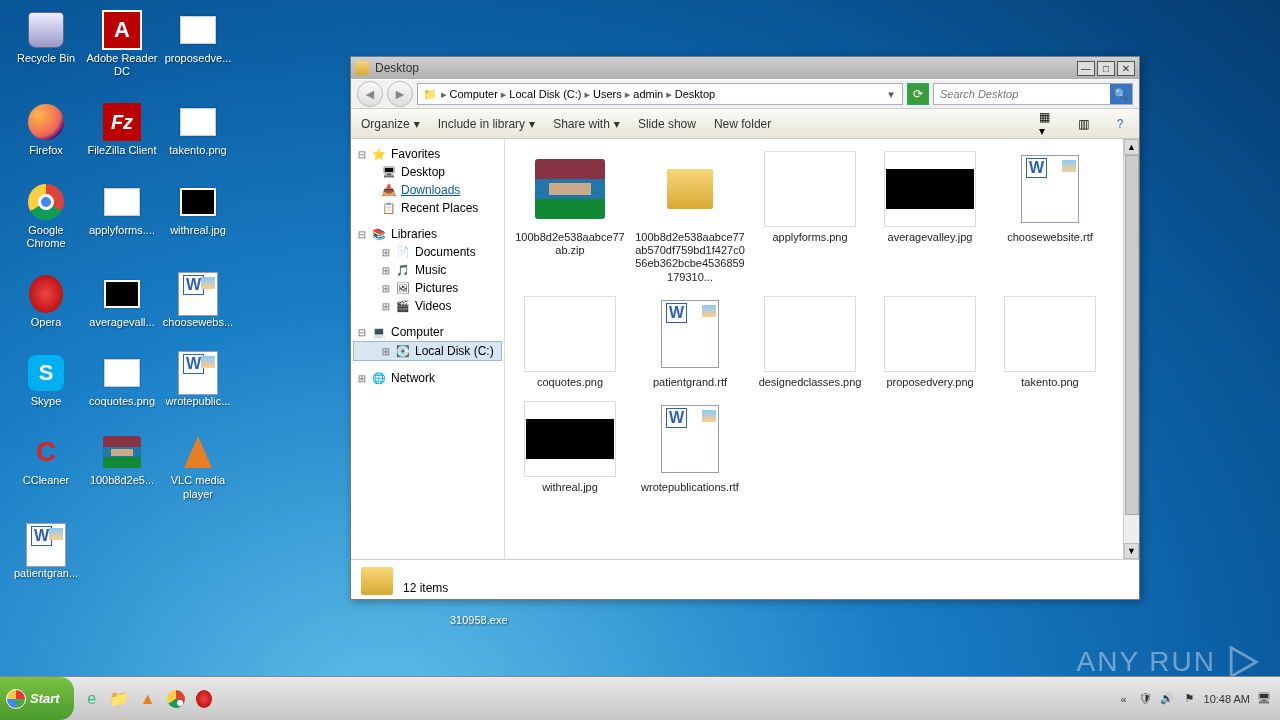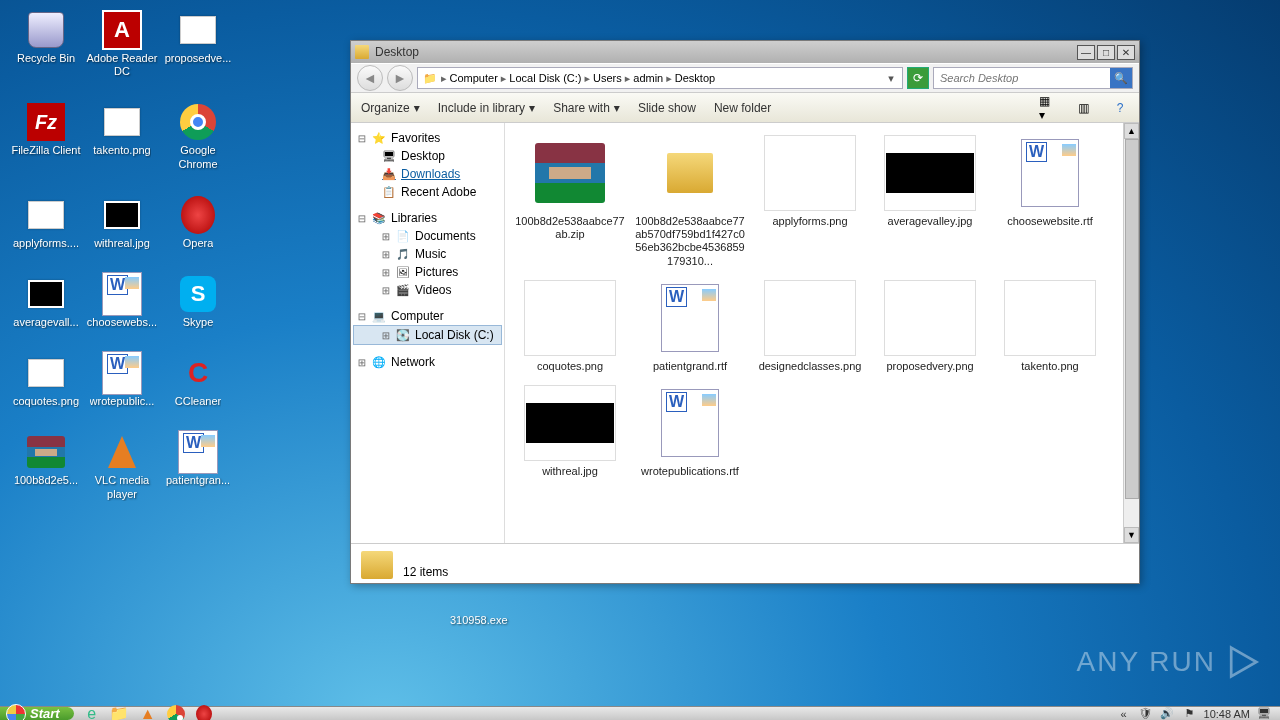--- a/index.html
+++ b/index.html
@@ -13,21 +13,21 @@
 .desktop-icon .label { color: #fff; font-size: 11px; text-align: center; text-shadow: 1px 1px 2px rgba(0,0,0,.6); line-height: 1.2; max-width: 72px; overflow: hidden; }
 
 
 .stray-file { position: absolute; top: 614px; left: 450px; color: #fff; font-size: 11px; text-shadow: 1px 1px 2px rgba(0,0,0,.6); }
 
 
 .watermark { position: absolute; right: 20px; bottom: 40px; color: rgba(255,255,255,.4); font-size: 28px; font-weight: 300; letter-spacing: 2px; display: flex; align-items: center; gap: 8px; }
 .watermark svg { width: 36px; height: 36px; }
 
 
-.explorer { position: absolute; left: 350px; top: 40px; width: 790px; height: 544px; background: #ece9d8; border: 1px solid #7a7a7a; box-shadow: 2px 2px 8px rgba(0,0,0,.3); display: flex; flex-direction: column; }
+.explorer { position: absolute; left: 350px; top: 56px; width: 790px; height: 544px; background: #ece9d8; border: 1px solid #7a7a7a; box-shadow: 2px 2px 8px rgba(0,0,0,.3); display: flex; flex-direction: column; }
 .titlebar { height: 22px; background: linear-gradient(#cfcfcf,#b0b0b0); display: flex; align-items: center; padding: 0 4px; font-size: 12px; color: #333; }
 .titlebar .folder-ic { width: 14px; height: 14px; background: linear-gradient(#f5d87a,#d9a932); border-radius: 1px; margin-right: 6px; }
 .titlebar .spacer { flex: 1; }
 .titlebar .win-btn { width: 18px; height: 15px; border: 1px solid #555; background: #ddd; margin-left: 2px; display: flex; align-items: center; justify-content: center; font-size: 10px; cursor: pointer; }
 .nav-row { height: 30px; background: #f1f1f1; border-top: 1px solid #fff; border-bottom: 1px solid #ccc; display: flex; align-items: center; padding: 0 6px; gap: 4px; }
 .nav-btn { width: 26px; height: 26px; border: 1px solid #bbb; border-radius: 50%; background: linear-gradient(#fafafa,#ddd); display: flex; align-items: center; justify-content: center; font-size: 14px; color: #888; cursor: pointer; }
 .address { flex: 1; height: 22px; background: #fff; border: 1px solid #aab; display: flex; align-items: center; padding: 0 4px; font-size: 11px; gap: 2px; }
 .address .crumb { display: flex; align-items: center; gap: 2px; cursor: pointer; }
 .address .sep { color: #666; margin: 0 1px; }
 .addr-dd { width: 14px; color: #555; text-align: center; cursor: pointer; }
@@ -55,21 +55,21 @@
 .file-thumb.noborder { border: none; }
 .file-label { font-size: 11px; text-align: center; line-height: 1.2; max-width: 114px; word-wrap: break-word; color: #222; }
 .vscroll { position: absolute; right: 0; top: 0; width: 16px; height: 100%; background: #eee; border-left: 1px solid #ccc; }
 .vscroll .arrow { height: 16px; background: #ddd; border: 1px solid #bbb; display: flex; align-items: center; justify-content: center; font-size: 9px; cursor: pointer; }
 .vscroll .thumb { position: absolute; top: 16px; width: 14px; left: 1px; height: 360px; background: #ccc; border: 1px solid #aaa; }
 .vscroll .arrow.bot { position: absolute; bottom: 0; width: 100%; }
 .status { height: 40px; border-top: 1px solid #ccc; background: #fff; display: flex; align-items: flex-end; padding: 4px 10px; gap: 10px; font-size: 12px; }
 .status .big-folder { width: 32px; height: 28px; background: linear-gradient(#f5d87a,#d9a932); border-radius: 2px; }
 
 
-.taskbar { position: absolute; bottom: 0; left: 0; right: 0; height: 14px; background: linear-gradient(#e9e9e9,#c7c7c7); border-top: 1px solid #888; display: flex; align-items: center; }
+.taskbar { position: absolute; bottom: 0; left: 0; right: 0; height: 44px; background: linear-gradient(#e9e9e9,#c7c7c7); border-top: 1px solid #888; display: flex; align-items: center; }
 .start { height: 100%; padding: 0 14px 0 6px; background: linear-gradient(#7ac142,#4a9b2c); border-radius: 0 14px 14px 0; display: flex; align-items: center; gap: 4px; cursor: pointer; }
 .start .orb { width: 20px; height: 20px; border-radius: 50%; background: conic-gradient(#e33 0 90deg,#4a4 90deg 180deg,#48e 180deg 270deg,#ec4 270deg 360deg); border: 1px solid #fff; }
 .start span { color: #fff; font-weight: bold; font-size: 13px; font-style: italic; }
 .task-icons { display: flex; align-items: center; gap: 4px; padding: 0 6px; }
 .task-icon { width: 24px; height: 22px; display: flex; align-items: center; justify-content: center; cursor: pointer; border-radius: 2px; }
 .task-spacer { flex: 1; }
 .systray { display: flex; align-items: center; gap: 6px; padding: 0 8px; font-size: 11px; color: #333; }
 .systray .tray-ic { width: 16px; height: 16px; display: flex; align-items: center; justify-content: center; cursor: pointer; }
 
 
@@ -110,20 +110,26 @@
       <div class="label">Adobe Reader DC</div>
     </div>
     <div class="desktop-icon">
       <div class="icon-box">
         <div class="ic-img-thumb thumb-white"></div>
       </div>
       <div class="label">proposedve...</div>
     </div>
     <div class="desktop-icon">
       <div class="icon-box">
+        <div class="ic-firefox"></div>
+      </div>
+      <div class="label">Firefox</div>
+    </div>
+    <div class="desktop-icon">
+      <div class="icon-box">
         <div class="ic-filezilla">Fz</div>
       </div>
       <div class="label">FileZilla Client</div>
     </div>
     <div class="desktop-icon">
       <div class="icon-box">
         <div class="ic-img-thumb thumb-white"></div>
       </div>
       <div class="label">takento.png</div>
     </div>
@@ -280,21 +286,21 @@
         <div class="nav-item">
             <span class="mini-ic">🖥</span>
             <span>Desktop</span>
           </div>
         <div class="nav-item link">
             <span class="mini-ic">📥</span>
             <span>Downloads</span>
           </div>
         <div class="nav-item">
             <span class="mini-ic">📋</span>
-            <span>Recent Adobe</span>
+            <span>Recent Places</span>
           </div>
       </div>
       <div class="nav-group">
         <div class="nav-head">
             <span class="expand">⊟</span>
             <span class="mini-ic">📚</span>
             <span>Libraries</span>
           </div>
         <div class="nav-item">
             <span class="expand">⊞</span>

